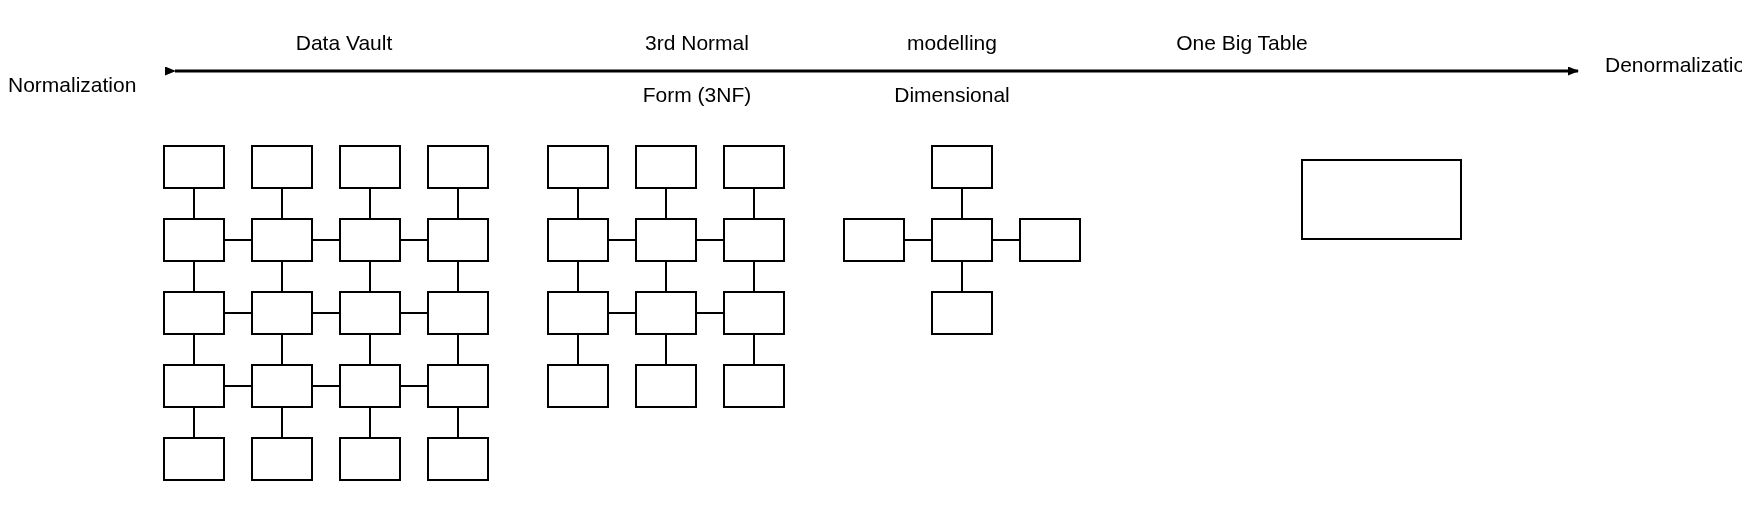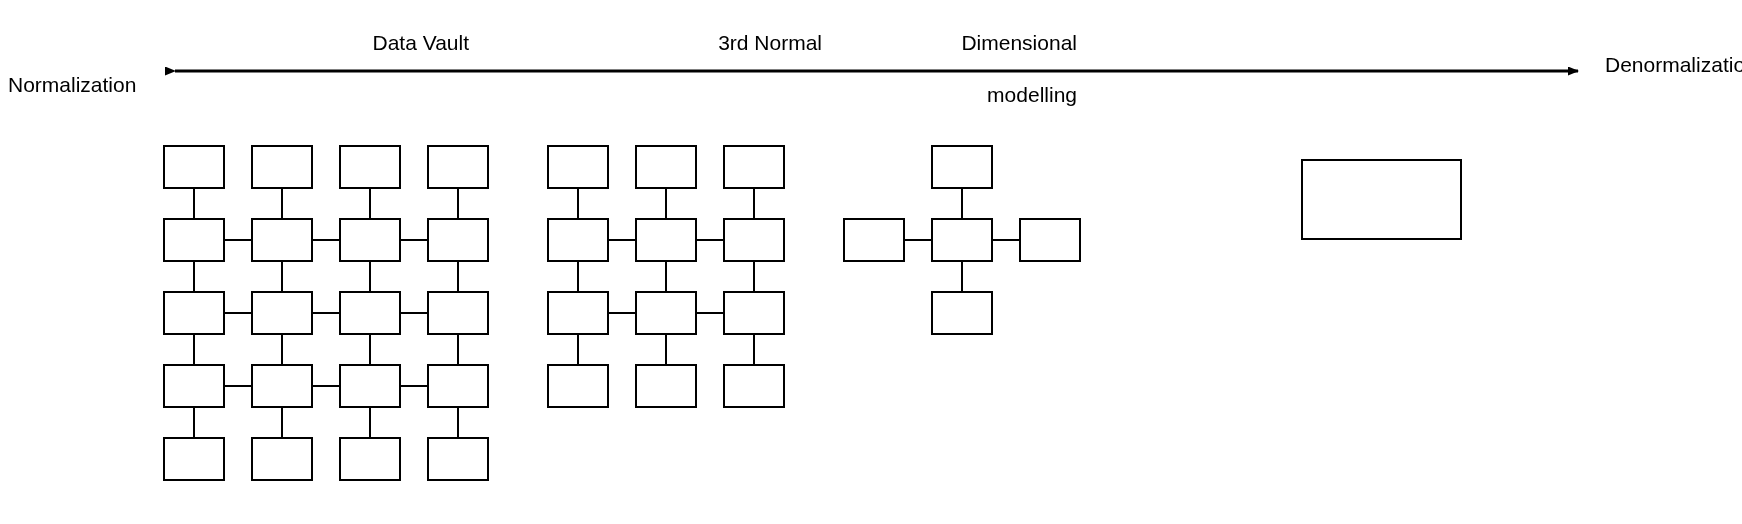--- a/index.html
+++ b/index.html
@@ -28,21 +28,21 @@
     white-space: nowrap;
     color: #000;
   }
   #axis-label-left  { left: 8px;   top: 53px; margin-top: 20px; }
   #axis-label-right { left: 1605px; top: 53px; }
 
   .stage-label {
     position: absolute;
     font-size: 21px;
     line-height: 26px;
-    text-align: right;
+    text-align: center;
     white-space: pre-line;
     color: #000;
   }
 
   #spectrum-arrow-svg {
     position: absolute;
     left: 0;
     top: 0;
     width: 1742px;
     height: 524px;
@@ -85,28 +85,30 @@
     </defs>
     <line x1="175" y1="71" x2="1578" y2="71" stroke="#000000" stroke-width="3" marker-start="url(#arrowhead-left)" marker-end="url(#arrowhead-right)"></line>
   </svg>
 
   <div class="stage-label" style="left:219px; top:4px; width:250px;">
     <div>Data Vault</div>
   </div>
 
   <div class="stage-label" style="left:572px; top:4px; width:250px;">
     <div>3rd Normal</div>
+    <div>Form (3NF)</div>
   </div>
 
   <div class="stage-label" style="left:827px; top:4px; width:250px;">
+    <div>modelling</div>
     <div>Dimensional</div>
-    <div>modelling</div>
   </div>
 
   <div class="stage-label" style="left:1117px; top:4px; width:250px;">
+    <div>One Big Table</div>
   </div>
 
   <div class="group" id="group-data-vault">
       <div class="node-box" style="left: 163px; top: 145px; width: 62px; height: 44px;"></div>
       <div class="connector v" style="left: 193px; top: 189px; height: 29px;"></div>
       <div class="node-box" style="left: 251px; top: 145px; width: 62px; height: 44px;"></div>
       <div class="connector v" style="left: 281px; top: 189px; height: 29px;"></div>
       <div class="node-box" style="left: 339px; top: 145px; width: 62px; height: 44px;"></div>
       <div class="connector v" style="left: 369px; top: 189px; height: 29px;"></div>
       <div class="node-box" style="left: 427px; top: 145px; width: 62px; height: 44px;"></div>

